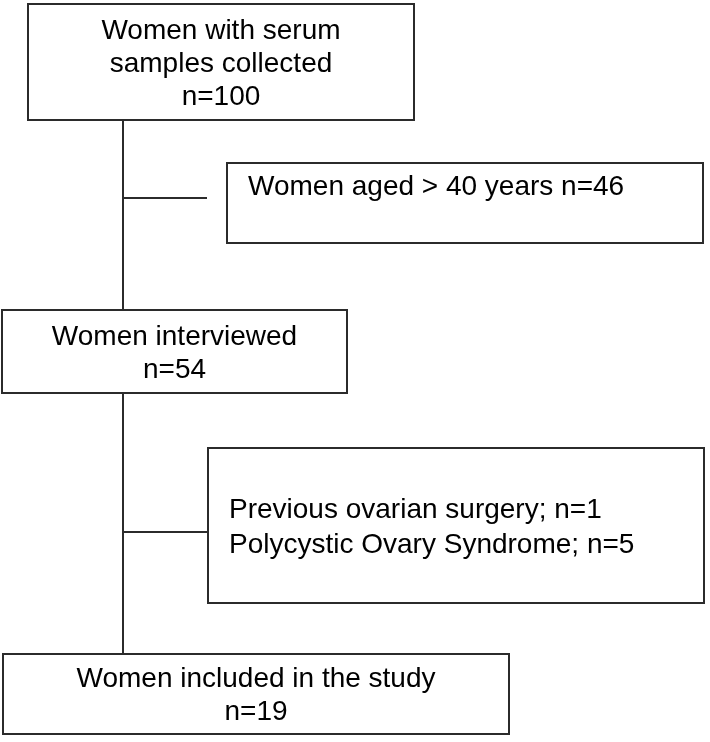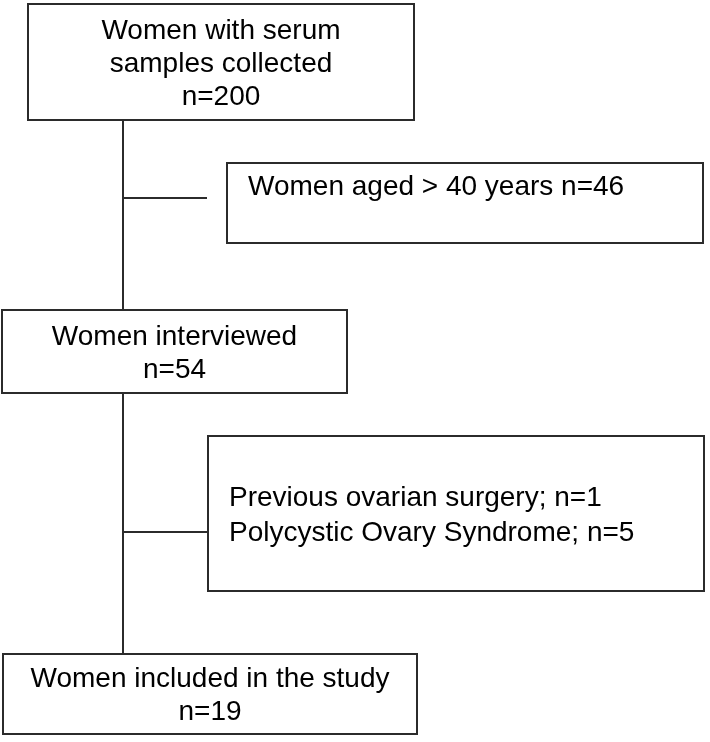--- a/index.html
+++ b/index.html
@@ -42,45 +42,45 @@
     justify-content: flex-start; align-items: flex-start;
     padding: 5px 10px 0 20px; text-align: left; margin-left: 19px;
   }
   
   .box-interviewed {
     left: 1px; top: 309px; width: 347px; height: 85px;
     justify-content: center; align-items: center; text-align: left;
   }
   
   .box-exclusions {
-    left: 207px; top: 435px; width: 498px; height: 157px;
+    left: 207px; top: 447px; width: 498px; height: 157px;
     justify-content: center; align-items: flex-start;
     padding-left: 20px; text-align: left; line-height: 35px;
   }
   
   .box-included {
-    left: 2px; top: 653px; width: 416px; height: 82px;
+    left: 2px; top: 653px; width: 508px; height: 82px;
     justify-content: center; align-items: center; text-align: center;
   }
 
   .connector { position: absolute; background: var(--line); }
   .conn-v1 { left: 122px; top: 121px; width: 2px;  height: 188px; }
   .conn-h1 { left: 123px; top: 197px; width: 84px; height: 2px;  }
   .conn-v2 { left: 122px; top: 394px; width: 2px;  height: 259px; }
   .conn-h2 { left: 123px; top: 531px; width: 84px; height: 2px;  }
 </style>
 </head>
 <body>
 
 <div class="canvas">
 
   <div class="box box-serum">
     <div class="txt">Women with serum</div>
     <div class="txt">samples collected</div>
-    <div class="txt">n=200</div>
+    <div class="txt">n=100</div>
   </div>
 
   <div class="connector conn-v1"></div>
   <div class="connector conn-h1"></div>
 
   <div class="box box-aged">
     <div class="txt">Women aged &gt; 40 years n=46</div>
   </div>
 
   <div class="box box-interviewed">

